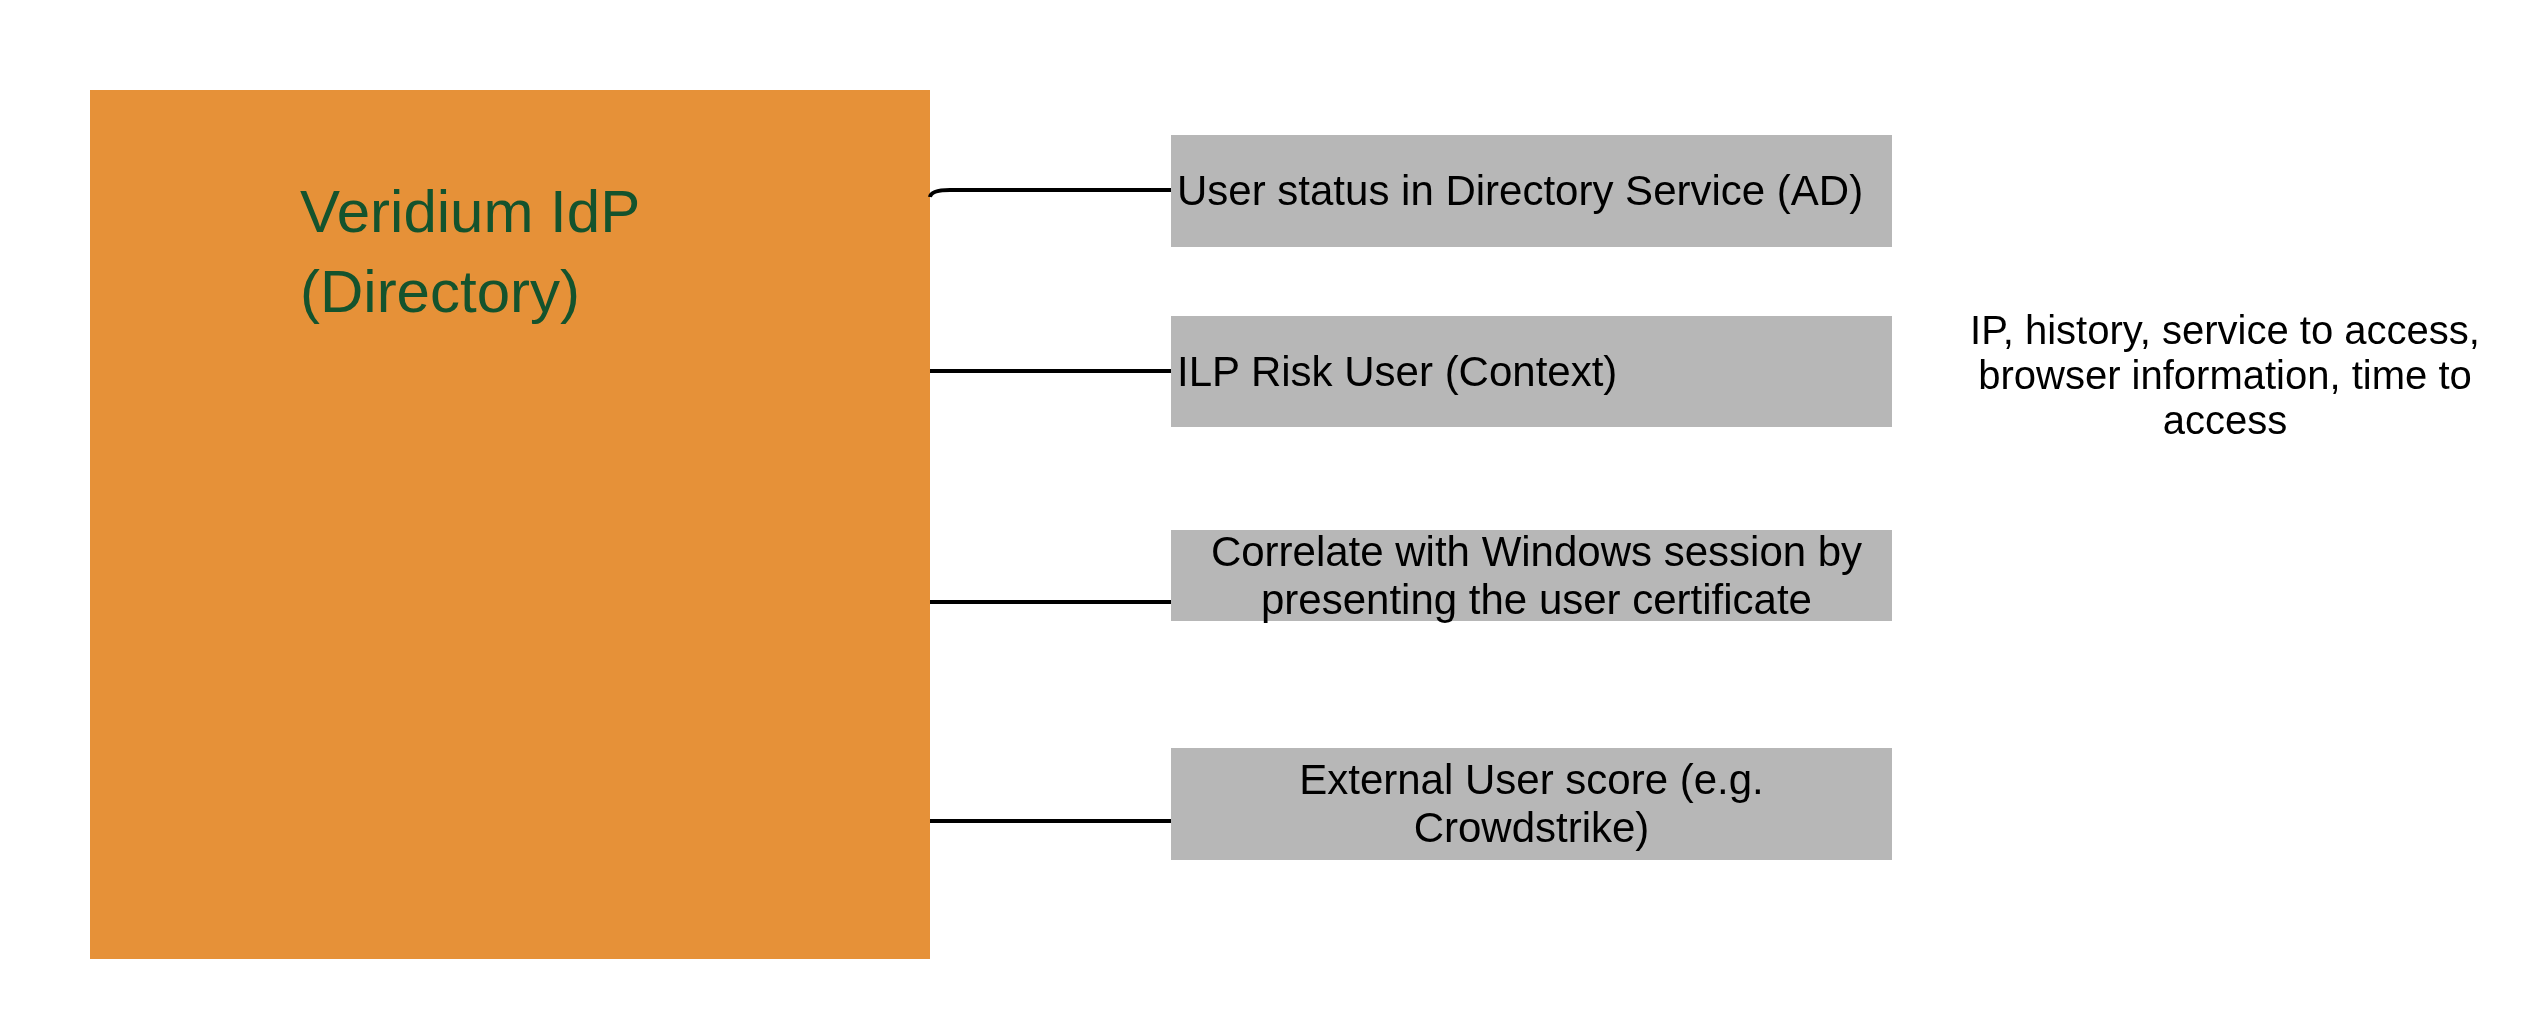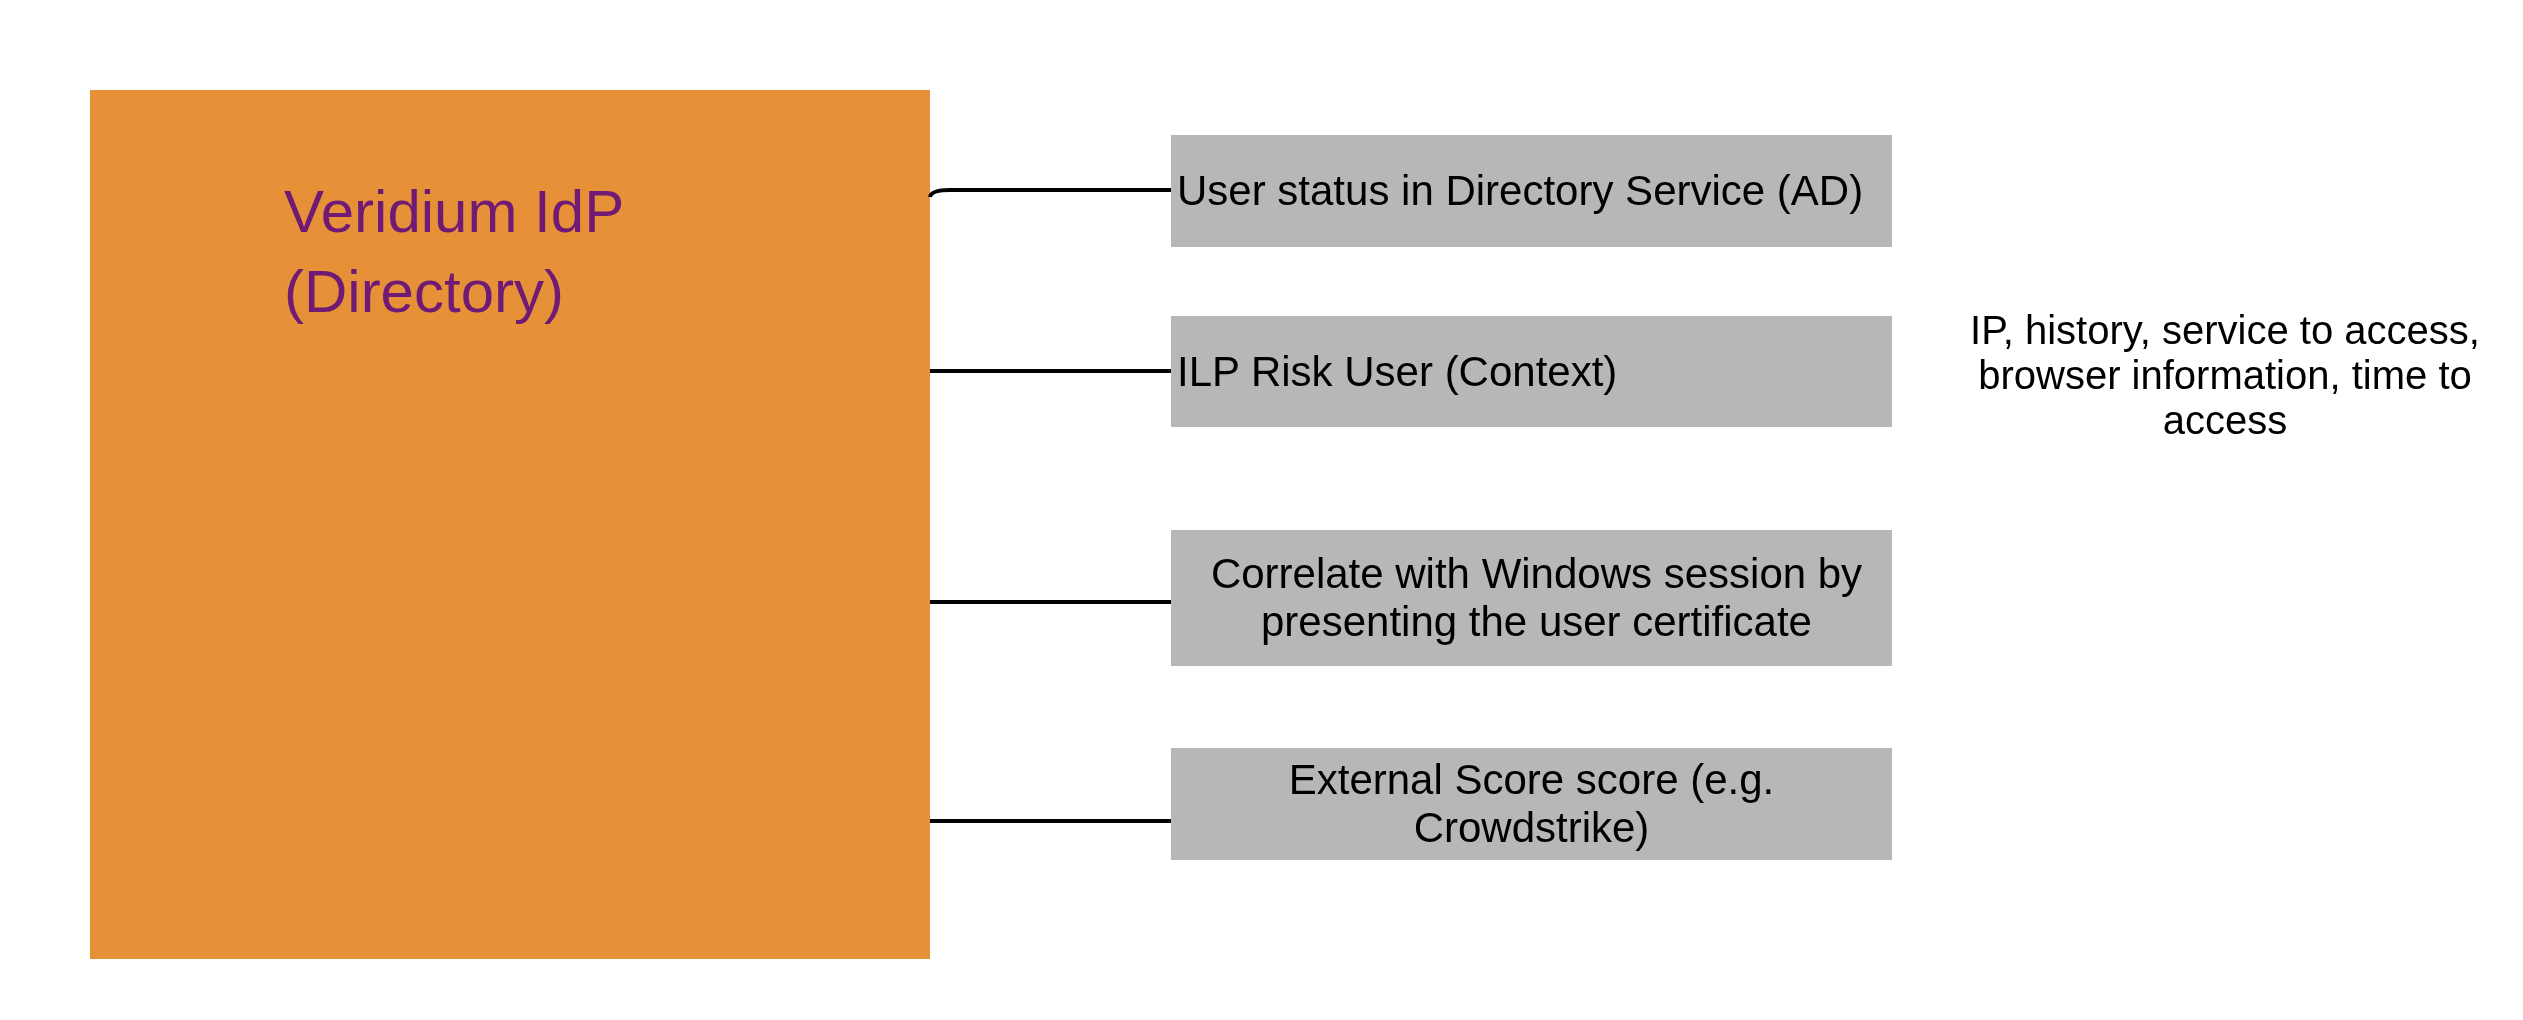--- a/index.html
+++ b/index.html
@@ -20,23 +20,23 @@
   .main-box {
     position: absolute;
     left: 90px;
     top: 90px;
     width: 840px;
     height: 869px;
     background: #e69138;
   }
   .main-box .title {
     position: absolute;
-    left: 194px;           
+    left: 210px;           
     top: 82px;             
-    color: #701a75;
+    color: #14532d;
     font-size: 60px;
     line-height: 80px;
     white-space: nowrap;
     text-align: left;
   }
 
   
   .connectors {
     position: absolute;
     left: 928px;
@@ -61,21 +61,21 @@
     line-height: 48px;
     display: flex;
     align-items: center;
     justify-content: flex-start;
     text-align: center;
     padding: 0 6px;
     box-sizing: border-box;
   }
   .item-box.b1 { top: 135px; height: 112px; }
   .item-box.b2 { top: 316px; height: 111px; }
-  .item-box.b3 { top: 530px; height: 136px; padding-left: 16px; }
+  .item-box.b3 { top: 530px; height: 91px; padding-left: 16px; }
   .item-box.b4 { top: 748px; height: 112px; }
 
   
   .annotation {
     position: absolute;
     left: 1925px;
     top: 308px;
     width: 600px;
     color: #000000;
     font-size: 40px;
@@ -108,21 +108,21 @@
 
   <div class="item-box b2">
     <span>ILP Risk User (Context)</span>
   </div>
 
   <div class="item-box b3">
     <span>Correlate with Windows session by presenting the user certificate</span>
   </div>
 
   <div class="item-box b4">
-    <span>External Score score (e.g. Crowdstrike)</span>
+    <span>External User score (e.g. Crowdstrike)</span>
   </div>
 
   <div class="annotation">
     <div>IP, history, service to access,</div>
     <div>browser information, time to</div>
     <div>access</div>
   </div>
 
 </div>
 

